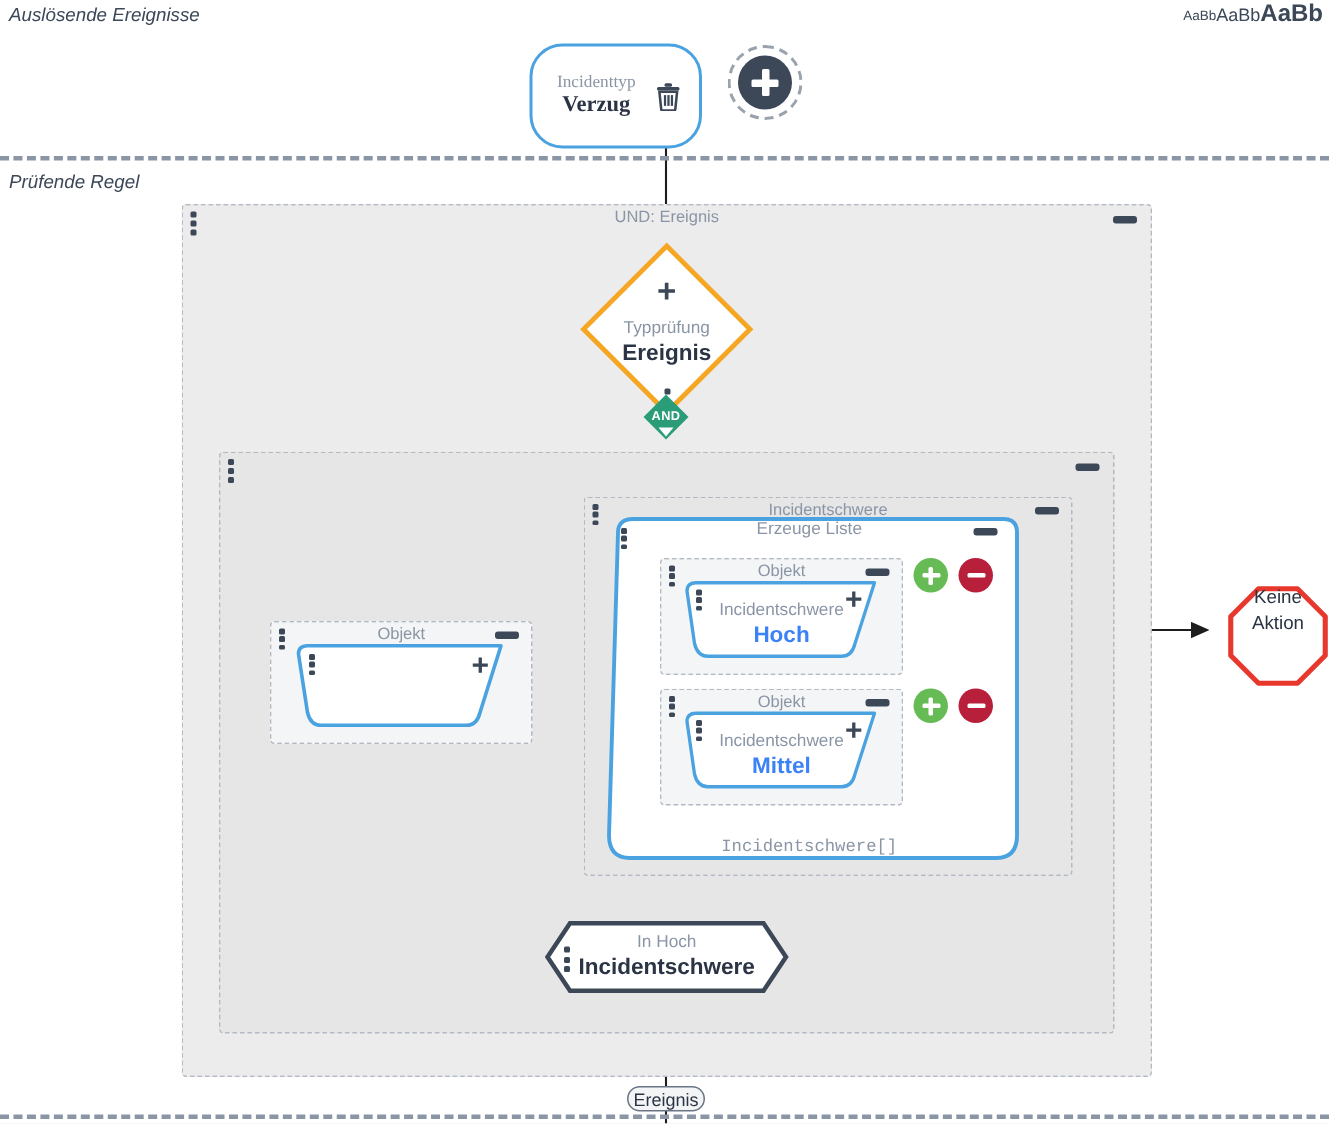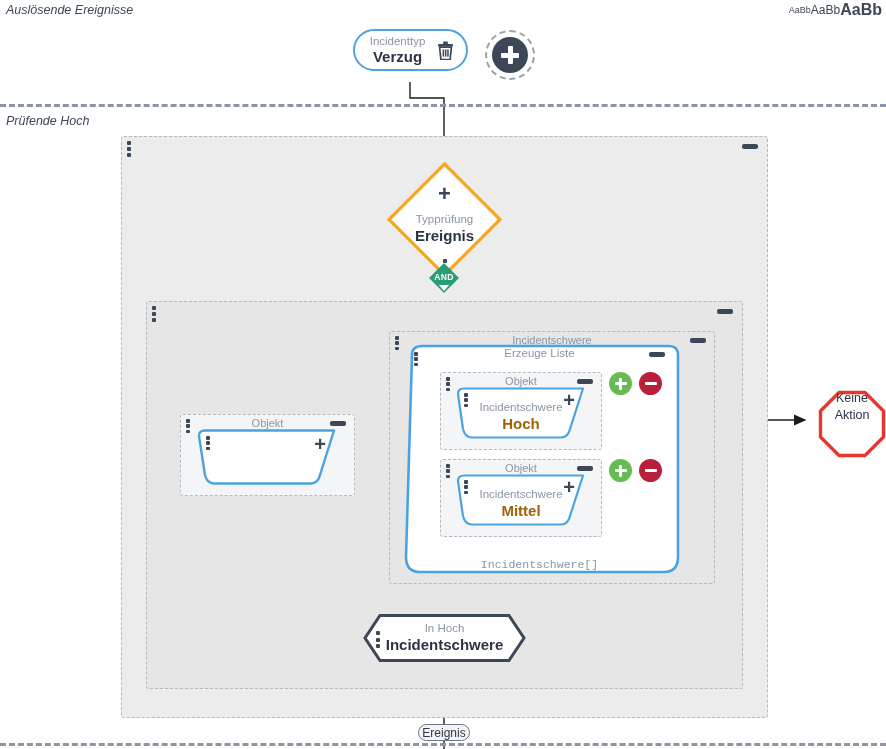--- a/index.html
+++ b/index.html
@@ -133,21 +133,21 @@
   .andbadge .lab{
     position:absolute;inset:0;display:flex;align-items:center;justify-content:center;
     font-size:8.5px;font-weight:bold;color:#ffffff;letter-spacing:.3px;
   }
 
   
   .trap{position:absolute;}
   .trap svg{position:absolute;top:0;left:0;}
   .trap .txt{position:absolute;left:0;right:0;text-align:center;line-height:1.2;}
   .trap .lbl{font-size:11.5px;color:#8a95a5;display:block;}
-  .trap .val{font-size:15px;font-weight:bold;color:#a16207;display:block;}
+  .trap .val{font-size:15px;font-weight:bold;color:#3b82f6;display:block;}
   .trap .plus{
     position:absolute;font-size:20px;font-weight:bold;color:#3c4858;line-height:1;cursor:pointer;
   }
 
   
   .listtrap{position:absolute;}
   .listtrap svg{position:absolute;top:0;left:0;}
   .listtrap .toptitle{
     position:absolute;top:4px;left:0;right:0;text-align:center;
     font-size:11.5px;color:#8a95a5;
@@ -224,30 +224,30 @@
 
     <path d="M526,638 L727,638 L727,497 L752,497"></path>
 
     <path d="M444,662 L444,725"></path>
     <path d="M444,740 L444,749"></path>
   </g>
 </svg>
 
 <div class="band-label" style="left:6px;top:3px;">Auslösende Ereignisse</div>
 <div class="band-divider" style="top:104px;"></div>
-<div class="band-label" style="left:6px;top:114px;">Prüfende Hoch</div>
+<div class="band-label" style="left:6px;top:114px;">Prüfende Regel</div>
 <div class="band-divider" style="top:743px;"></div>
 
 <div class="font-sample">
   <span class="fs1">AaBb</span>
   <span class="fs2">AaBb</span>
   <span class="fs3">AaBb</span>
 </div>
 
-<div class="trigger" style="left:353px;top:29px;width:115px;height:42px;">
+<div class="trigger" style="left:353px;top:29px;width:115px;height:70px;font-family:Liberation Serif, serif;">
   <div class="txt">
     <span class="lbl">Incidenttyp</span>
     <span class="val">Verzug</span>
   </div>
   <div class="trash">
     <svg width="17" height="19" viewBox="0 0 17 19">
       <rect x="1" y="3" width="15" height="2.4" rx="1" fill="#3c4858"></rect>
       <rect x="6" y="0.5" width="5" height="2.4" rx="1" fill="#3c4858"></rect>
       <path d="M2.6,6.2 h11.8 l-1.2,11.6 a1,1 0 0 1 -1,0.9 h-7.4 a1,1 0 0 1 -1,-0.9 z" fill="none" stroke="#3c4858" stroke-width="1.7"></path>
       <rect x="5.6" y="8.4" width="1.5" height="7.2" fill="#3c4858"></rect>
@@ -260,20 +260,21 @@
 <div class="addbtn" style="left:485px;top:30px;">
   <div class="core"></div>
 </div>
 
 <div class="group lvl2" style="left:121px;top:136px;width:647px;height:582px;">
   <div class="handle">
       <i></i>
       <i></i>
       <i></i>
     </div>
+  <div class="group-title">UND: Ereignis</div>
   <div class="collapse" style="right:9px;top:7px;"></div>
 </div>
 
 <div class="diamond-wrap" style="left:386px;top:161px;width:117px;height:117px;">
   <svg width="117" height="117" viewBox="0 0 117 117">
     <polygon points="58.5,3 114,58.5 58.5,114 3,58.5" fill="#ffffff" stroke="#f5a623" stroke-width="3.2"></polygon>
   </svg>
   <div class="diamond-plus">+</div>
   <div class="diamond-txt">
     <span class="lbl">Typprüfung</span>

